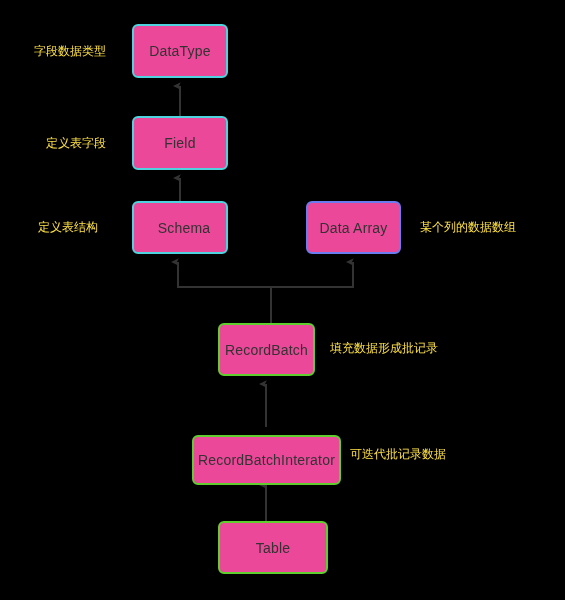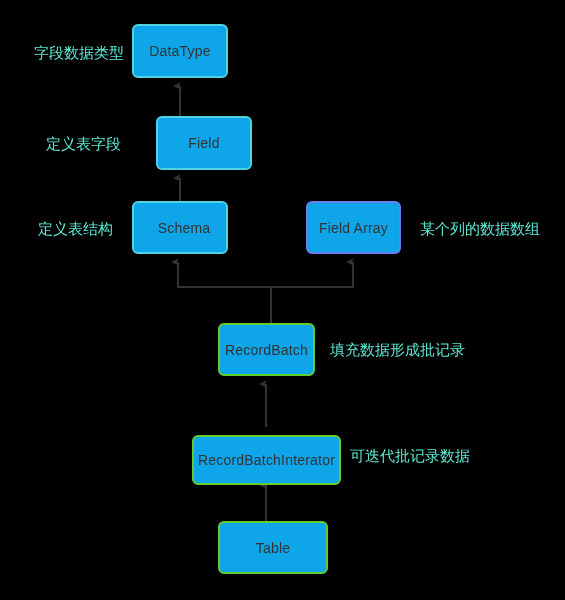--- a/index.html
+++ b/index.html
@@ -10,43 +10,43 @@
   #canvas {
     position: relative;
     width: 565px;
     height: 600px;
     background: #000000;
     overflow: hidden;
     font-family: "Liberation Sans", sans-serif;
   }
   .node {
     position: absolute;
-    background: #0ea5e9;
+    background: #ec4899;
     border-radius: 6px;
     border-style: solid;
     border-width: 2px;
     box-sizing: border-box;
     display: flex;
     align-items: center;
     justify-content: center;
     color: #333333;
     font-size: 14px;
     letter-spacing: 0.2px;
     white-space: nowrap;
   }
   .node-datatype   { border-color: #4FD4DF; }
   .node-field      { border-color: #4FD4DF; }
   .node-schema     { border-color: #4FD4DF; }
   .node-dataarray  { border-color: #6B7CF0; }
   .node-green      { border-color: #5FCE2E; }
 
   .side-label {
     position: absolute;
-    color: #5eead4;
-    font-size: 15px;
+    color: #fde047;
+    font-size: 12px;
     white-space: nowrap;
     line-height: 1;
   }
   .side-label.right { text-align: right; }
   .side-label.left  { text-align: left; }
 
   .edge-svg {
     position: absolute;
     left: 0;
     top: 0;
@@ -78,30 +78,30 @@
 
     <line x1="266" y1="427" x2="266" y2="384" stroke="#333333" stroke-width="2" marker-end="url(#arrowhead)"></line>
 
     <line x1="266" y1="521" x2="266" y2="485" stroke="#333333" stroke-width="2" marker-end="url(#arrowhead)"></line>
   </svg>
 
   <div class="node node-datatype" style="left:132px; top:24px; width:96px; height:54px;">
     <span>DataType</span>
   </div>
 
-  <div class="node node-field" style="left:132px; top:116px; width:96px; height:54px;margin-left:24px;">
+  <div class="node node-field" style="left:132px; top:116px; width:96px; height:54px;">
     <span>Field</span>
   </div>
 
   <div class="node node-schema" style="left:132px; top:201px; width:96px; height:53px;padding-left:8px;">
     <span>Schema</span>
   </div>
 
   <div class="node node-dataarray" style="left:306px; top:201px; width:95px; height:53px;">
-    <span>Field Array</span>
+    <span>Data Array</span>
   </div>
 
   <div class="node node-green" style="left:218px; top:323px; width:97px; height:53px;">
     <span>RecordBatch</span>
   </div>
 
   <div class="node node-green" style="left:192px; top:435px; width:149px; height:50px;">
     <span>RecordBatchInterator</span>
   </div>
 

